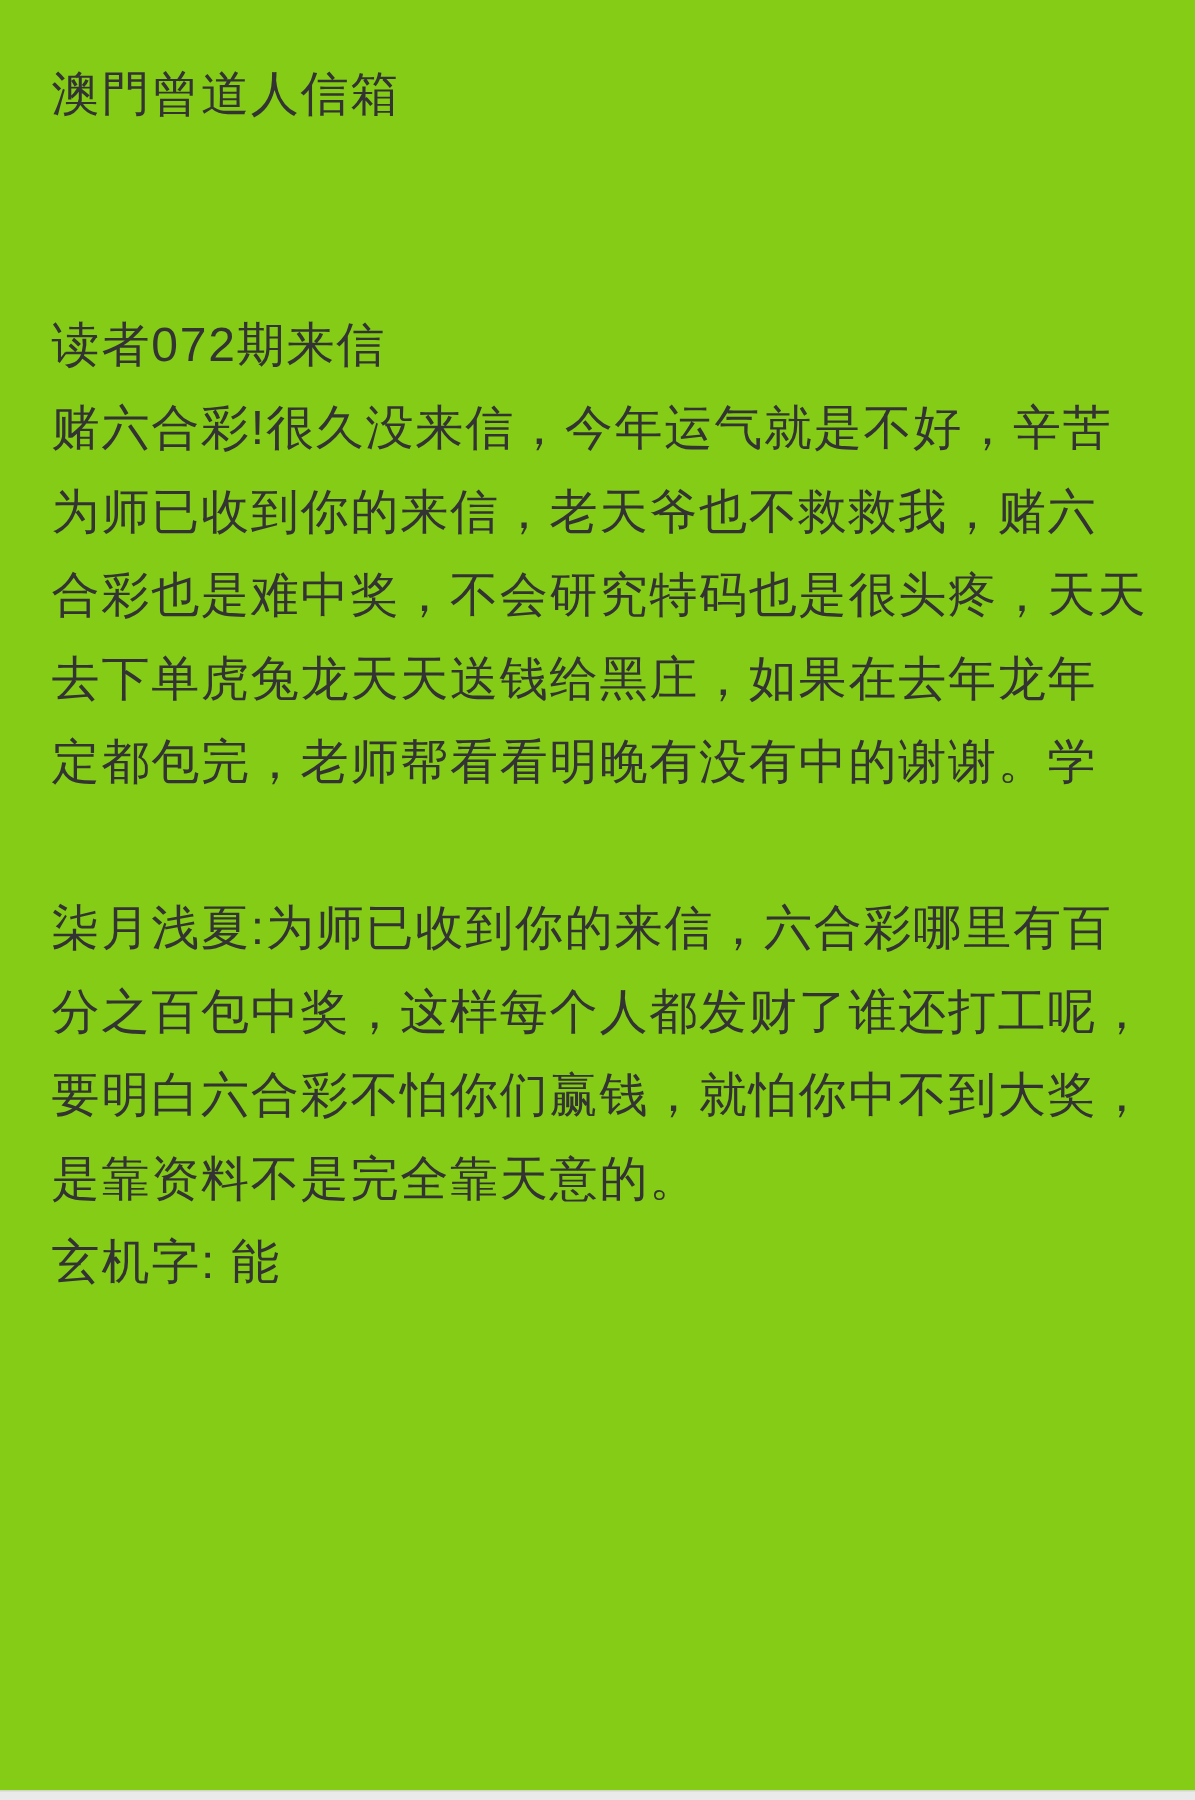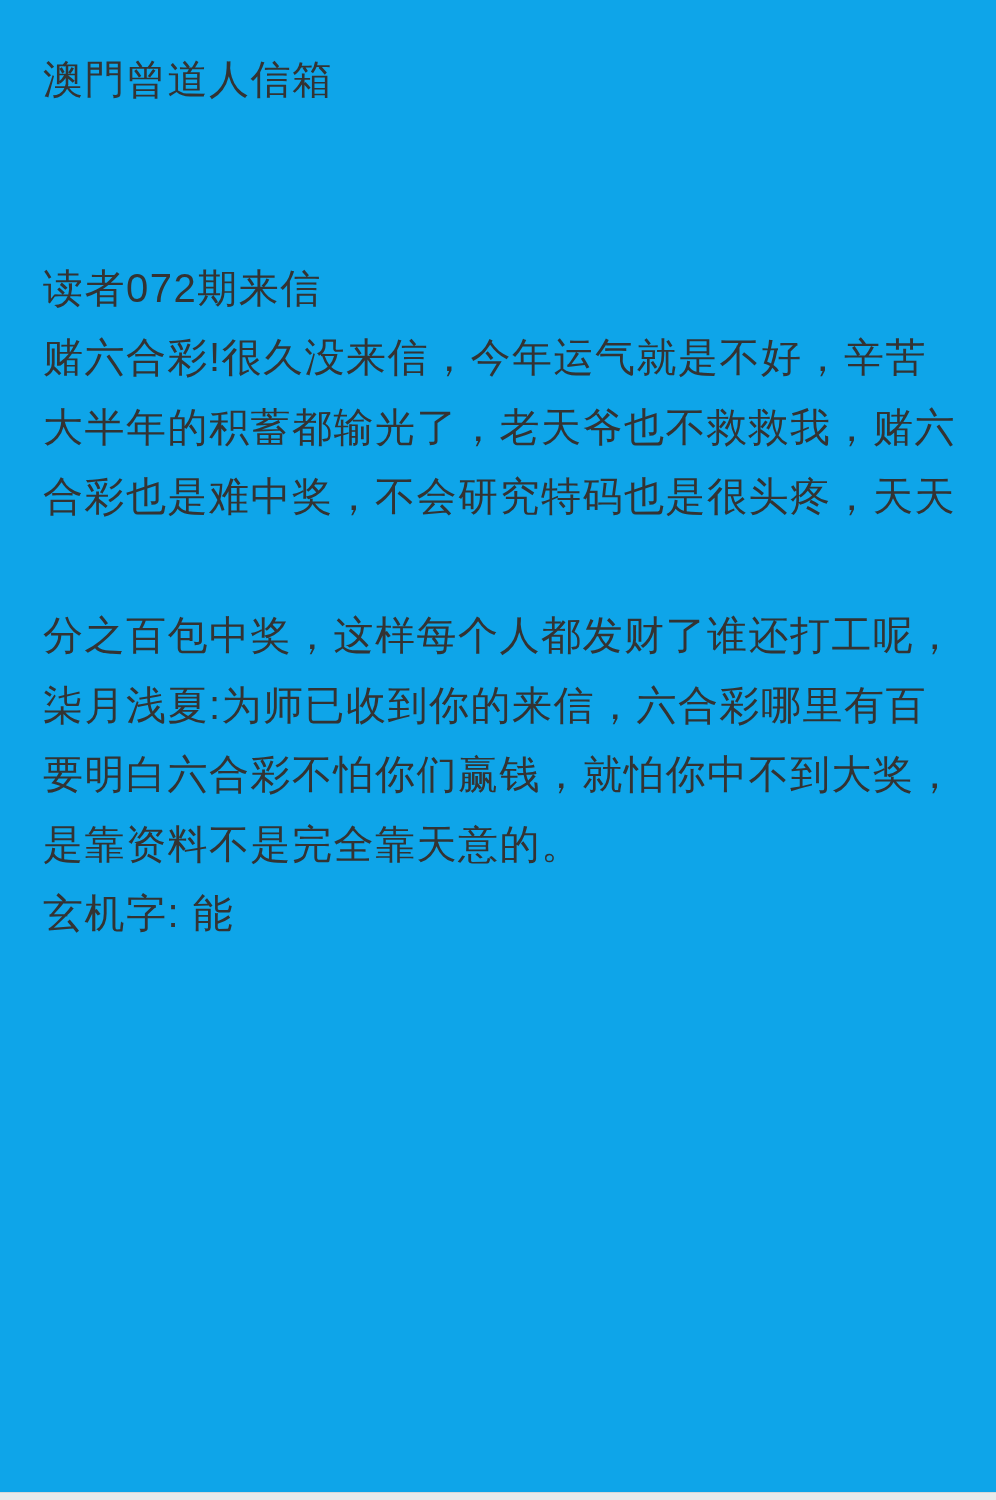--- a/index.html
+++ b/index.html
@@ -4,21 +4,21 @@
 <style>
   html, body {
     margin: 0;
     padding: 0;
     background: #ffffff;
   }
   .page {
     position: relative;
     width: 996px;
     height: 1500px;
-    background: #0ea5e9;
+    background: #84cc16;
     overflow: hidden;
     font-family: "Liberation Sans", sans-serif;
   }
   .content {
     padding: 45px 28px 0 43px;
   }
   .line {
     font-size: 40px;
     line-height: 69.5px;
     min-height: 69.5px;
@@ -41,23 +41,25 @@
 </head>
 <body>
 
 <div class="page">
   <div class="content">
     <div class="line">澳門曾道人信箱</div>
     <div class="line"></div>
     <div class="line"></div>
     <div class="line">读者072期来信</div>
     <div class="line">赌六合彩!很久没来信，今年运气就是不好，辛苦</div>
-    <div class="line">大半年的积蓄都输光了，老天爷也不救救我，赌六</div>
+    <div class="line">为师已收到你的来信，老天爷也不救救我，赌六</div>
     <div class="line">合彩也是难中奖，不会研究特码也是很头疼，天天</div>
+    <div class="line">去下单虎兔龙天天送钱给黑庄，如果在去年龙年</div>
+    <div class="line">定都包完，老师帮看看明晚有没有中的谢谢。学</div>
     <div class="line"></div>
+    <div class="line">柒月浅夏:为师已收到你的来信，六合彩哪里有百</div>
     <div class="line">分之百包中奖，这样每个人都发财了谁还打工呢，</div>
-    <div class="line">柒月浅夏:为师已收到你的来信，六合彩哪里有百</div>
     <div class="line">要明白六合彩不怕你们赢钱，就怕你中不到大奖，</div>
     <div class="line">是靠资料不是完全靠天意的。</div>
     <div class="line">玄机字: 能</div>
   </div>
   <div class="bottom-bar"></div>
 </div>
 
 </body></html>

